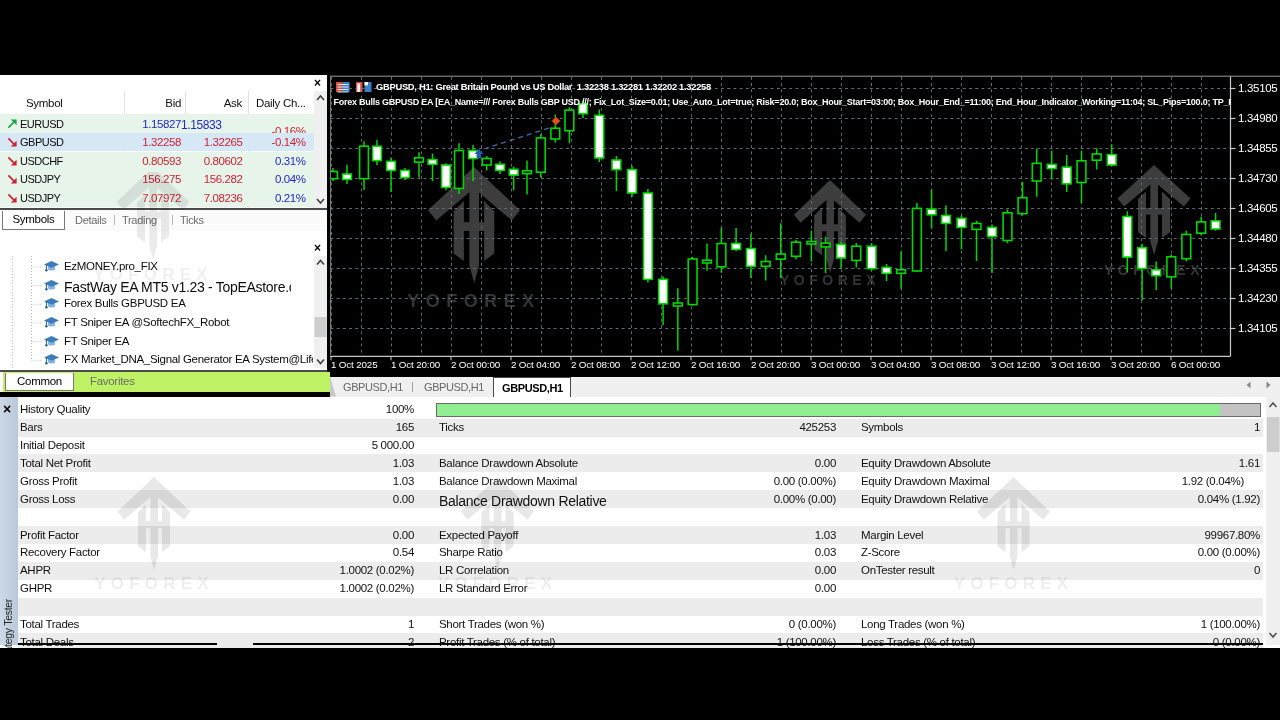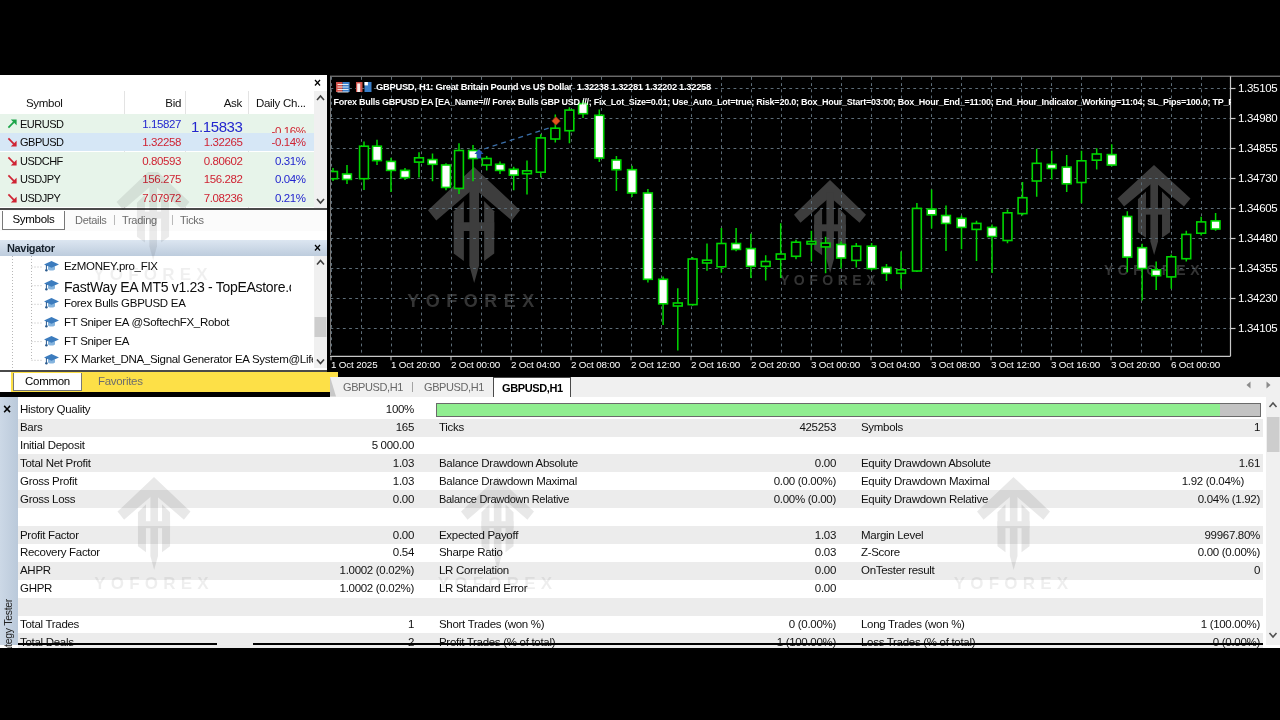--- a/index.html
+++ b/index.html
@@ -172,21 +172,21 @@
       <div style="position:absolute;left:123.5px;top:16px;width:1px;height:117px;background:#e3e3e3"></div>
       <div style="position:absolute;left:185px;top:16px;width:1px;height:117px;background:#e3e3e3"></div>
       <div style="position:absolute;left:248px;top:16px;width:1px;height:117px;background:#e3e3e3"></div>
       <div style="position:absolute;left:0;top:39.3px;width:313.5px;height:18.6px;background:#e7f4ea"></div>
       <svg width="11" height="11" style="position:absolute;left:7px;top:43.3px" viewBox="0 0 11 11">
         <path d="M1.4,9.6 L6.8,4.2" stroke="#1ba448" stroke-width="1.7" fill="none"></path>
         <path d="M3.8,1.4 L9.6,1.4 L9.6,7.2 Z" fill="#1ba448"></path>
       </svg>
       <div style="position:absolute;left:20px;top:42.5px;font-size:11px;letter-spacing:-0.5px;color:#0c0c0c">EURUSD</div>
       <div style="position:absolute;left:100px;top:42.5px;width:81px;text-align:right;font-size:11.5px;letter-spacing:-0.4px;color:#2326cf">1.15827</div>
-      <div style="position:absolute;left:160px;top:42.5px;width:82.5px;text-align:right;font-size:15px;letter-spacing:-0.4px;color:#2326cf">1.15833</div>
+      <div style="position:absolute;left:160px;top:42.5px;width:82.5px;text-align:center;font-size:12px;letter-spacing:-0.4px;color:#2326cf">1.15833</div>
       <div style="position:absolute;left:240px;top:50px;width:65.5px;text-align:right;font-size:11.5px;letter-spacing:-0.4px;color:#cf2333">-0.16%</div>
       <div style="position:absolute;left:0;top:57.9px;width:313.5px;height:18.6px;background:#d6e7f6"></div>
       <svg width="11" height="11" style="position:absolute;left:7px;top:61.9px" viewBox="0 0 11 11">
         <path d="M1.4,1.4 L6.8,6.8" stroke="#cf2333" stroke-width="1.7" fill="none"></path>
         <path d="M3.8,9.6 L9.6,9.6 L9.6,3.8 Z" fill="#cf2333"></path>
       </svg>
       <div style="position:absolute;left:20px;top:61.1px;font-size:11px;letter-spacing:-0.5px;color:#0c0c0c">GBPUSD</div>
       <div style="position:absolute;left:100px;top:61.1px;width:81px;text-align:right;font-size:11.5px;letter-spacing:-0.4px;color:#cf2333">1.32258</div>
       <div style="position:absolute;left:160px;top:61.1px;width:82.5px;text-align:right;font-size:11.5px;letter-spacing:-0.4px;color:#cf2333">1.32265</div>
       <div style="position:absolute;left:240px;top:61.1px;width:65.5px;text-align:right;font-size:11.5px;letter-spacing:-0.4px;color:#cf2333">-0.14%</div>
@@ -225,21 +225,20 @@
       <div style="position:absolute;left:0;top:135px;width:327px;height:21px;background:#fbfbfb">
         <div style="position:absolute;left:2px;top:1px;width:63px;height:19px;background:#fff;border:1px solid #787878;border-top:none;box-sizing:border-box;text-align:center;font-size:11.5px;letter-spacing:-0.3px;padding-top:2px;color:#000">Symbols</div>
         <div style="position:absolute;left:75px;top:3.5px;font-size:11px;letter-spacing:-0.3px;color:#6d6d6d">Details</div>
         <div style="position:absolute;left:113px;top:3px;font-size:11px;color:#b0b0b0">|</div>
         <div style="position:absolute;left:122px;top:3.5px;font-size:11px;letter-spacing:-0.3px;color:#6d6d6d">Trading</div>
         <div style="position:absolute;left:171px;top:3px;font-size:11px;color:#b0b0b0">|</div>
         <div style="position:absolute;left:180px;top:3.5px;font-size:11px;letter-spacing:-0.3px;color:#6d6d6d">Ticks</div>
       </div>
     </div>
     <div style="position:absolute;left:0;top:231px;width:327px;height:166px;background:#fff">
-      <div style="position:absolute;left:0;top:9px;width:327px;height:16px;background:linear-gradient(#dce6f1,#bdccdd);color:#15202b;font-size:11px;letter-spacing:-0.35px;padding:1.5px 0 0 7px;box-sizing:border-box;font-weight:bold">Navigator</div>
       <div style="position:absolute;right:6px;top:10px;color:#000;font-size:12px;font-weight:bold">×</div>
       <svg width="327" height="166" viewBox="0 0 327 166" style="position:absolute;left:0;top:0">
         <path d="M12.5,25 V140" stroke="#b8b8b8" stroke-width="1" stroke-dasharray="1,2" fill="none"></path>
         <path d="M31.5,25 V129" stroke="#b8b8b8" stroke-width="1" stroke-dasharray="1,2" fill="none"></path>
         <path d="M31.5,36 H43" stroke="#b8b8b8" stroke-width="1" stroke-dasharray="1,2" fill="none"></path>
         <path d="M31.5,54.7 H43" stroke="#b8b8b8" stroke-width="1" stroke-dasharray="1,2" fill="none"></path>
         <path d="M31.5,73.3 H43" stroke="#b8b8b8" stroke-width="1" stroke-dasharray="1,2" fill="none"></path>
         <path d="M31.5,92 H43" stroke="#b8b8b8" stroke-width="1" stroke-dasharray="1,2" fill="none"></path>
         <path d="M31.5,110.6 H43" stroke="#b8b8b8" stroke-width="1" stroke-dasharray="1,2" fill="none"></path>
         <path d="M31.5,129.3 H43" stroke="#b8b8b8" stroke-width="1" stroke-dasharray="1,2" fill="none"></path>
@@ -285,21 +284,21 @@
         <path d="M2.4,4 L2.4,8.3" stroke="#2a5a8e" stroke-width="1"></path>
         <circle cx="2.4" cy="9.2" r="1.2" fill="#2a5a8e"></circle>
       </svg>
       <div style="position:absolute;left:64px;top:122.3px;font-size:11.5px;letter-spacing:-0.3px;color:#0c0c0c;white-space:nowrap;width:249px;overflow:hidden">FX Market_DNA_Signal Generator EA System@Life</div>
       <div style="position:absolute;left:313.5px;top:25px;width:13.5px;height:112px;background:#f0f0f0"><svg width="13" height="112" viewBox="0 0 13 112">
           <path d="M3,8.5 l3.5,-4 l3.5,4" stroke="#404040" stroke-width="1.6" fill="none"></path>
           <path d="M3,103.5 l3.5,4 l3.5,-4" stroke="#404040" stroke-width="1.6" fill="none"></path>
           <rect x="0.5" y="61" width="12" height="20" fill="#cdcdcd"></rect>
         </svg></div>
       <div style="position:absolute;left:0;top:139.4px;width:327px;height:1.6px;background:#4a4a4a"></div>
-      <div style="position:absolute;left:11px;top:141px;width:327px;height:20px;background:#fde047">
+      <div style="position:absolute;left:3px;top:141px;width:327px;height:20px;background:#bef264">
         <div style="position:absolute;left:2px;top:1px;width:69px;height:18px;background:#fff;border:1px solid #787878;border-top:none;box-sizing:border-box;text-align:center;font-size:11.5px;letter-spacing:-0.3px;padding-top:1.5px;color:#000">Common</div>
         <div style="position:absolute;left:87px;top:3px;font-size:11.5px;letter-spacing:-0.3px;color:#6d6d6d">Favorites</div>
       </div>
       <div style="position:absolute;left:0;top:161px;width:327px;height:5px;background:#000"></div>
     </div>
     <div style="position:absolute;left:330px;top:376.6px;width:950px;height:20px;background:#f0f0f0">
       <div style="position:absolute;left:0;top:0;width:6px;height:20px;background:#c8c8c8;clip-path:polygon(0 0,100% 100%,0 100%)"></div>
       <div style="position:absolute;left:13px;top:4px;font-size:11px;letter-spacing:-0.4px;color:#686868">GBPUSD,H1</div>
       <div style="position:absolute;left:81px;top:3px;font-size:11px;color:#9a9a9a">|</div>
       <div style="position:absolute;left:94px;top:4px;font-size:11px;letter-spacing:-0.4px;color:#686868">GBPUSD,H1</div>
@@ -334,21 +333,21 @@
       <div style="position:absolute;left:1060px;top:60.4px;width:200px;text-align:right;font-size:11.5px;letter-spacing:-0.3px;color:#111">1.61</div>
       <div style="position:absolute;left:20px;top:78.3px;font-size:11.5px;letter-spacing:-0.3px;color:#111">Gross Profit</div>
       <div style="position:absolute;left:214px;top:78.3px;width:200px;text-align:right;font-size:11.5px;letter-spacing:-0.3px;color:#111">1.03</div>
       <div style="position:absolute;left:439px;top:78.3px;font-size:11.5px;letter-spacing:-0.3px;color:#111">Balance Drawdown Maximal</div>
       <div style="position:absolute;left:636px;top:78.3px;width:200px;text-align:right;font-size:11.5px;letter-spacing:-0.3px;color:#111">0.00 (0.00%)</div>
       <div style="position:absolute;left:861px;top:78.3px;font-size:11.5px;letter-spacing:-0.3px;color:#111">Equity Drawdown Maximal</div>
       <div style="position:absolute;left:1044px;top:78.3px;width:200px;text-align:right;font-size:11.5px;letter-spacing:-0.3px;color:#111">1.92 (0.04%)</div>
       <div style="position:absolute;left:17.5px;top:93.7px;width:1245.5px;height:17.9px;background:#ececec"></div>
       <div style="position:absolute;left:20px;top:96.2px;font-size:11.5px;letter-spacing:-0.3px;color:#111">Gross Loss</div>
       <div style="position:absolute;left:214px;top:96.2px;width:200px;text-align:right;font-size:11.5px;letter-spacing:-0.3px;color:#111">0.00</div>
-      <div style="position:absolute;left:439px;top:96.2px;font-size:11px;letter-spacing:-0.3px;color:#111">Balance Drawdown Relative</div>
+      <div style="position:absolute;left:439px;top:96.2px;font-size:14px;letter-spacing:-0.3px;color:#111">Balance Drawdown Relative</div>
       <div style="position:absolute;left:636px;top:96.2px;width:200px;text-align:right;font-size:11.5px;letter-spacing:-0.3px;color:#111">0.00% (0.00)</div>
       <div style="position:absolute;left:861px;top:96.2px;font-size:11.5px;letter-spacing:-0.3px;color:#111">Equity Drawdown Relative</div>
       <div style="position:absolute;left:1060px;top:96.2px;width:200px;text-align:right;font-size:11.5px;letter-spacing:-0.3px;color:#111">0.04% (1.92)</div>
       <div style="position:absolute;left:17.5px;top:129.5px;width:1245.5px;height:17.9px;background:#ececec"></div>
       <div style="position:absolute;left:20px;top:132px;font-size:11.5px;letter-spacing:-0.3px;color:#111">Profit Factor</div>
       <div style="position:absolute;left:214px;top:132px;width:200px;text-align:right;font-size:11.5px;letter-spacing:-0.3px;color:#111">0.00</div>
       <div style="position:absolute;left:439px;top:132px;font-size:11.5px;letter-spacing:-0.3px;color:#111">Expected Payoff</div>
       <div style="position:absolute;left:636px;top:132px;width:200px;text-align:right;font-size:11.5px;letter-spacing:-0.3px;color:#111">1.03</div>
       <div style="position:absolute;left:861px;top:132px;font-size:11.5px;letter-spacing:-0.3px;color:#111">Margin Level</div>
       <div style="position:absolute;left:1060px;top:132px;width:200px;text-align:right;font-size:11.5px;letter-spacing:-0.3px;color:#111">99967.80%</div>

